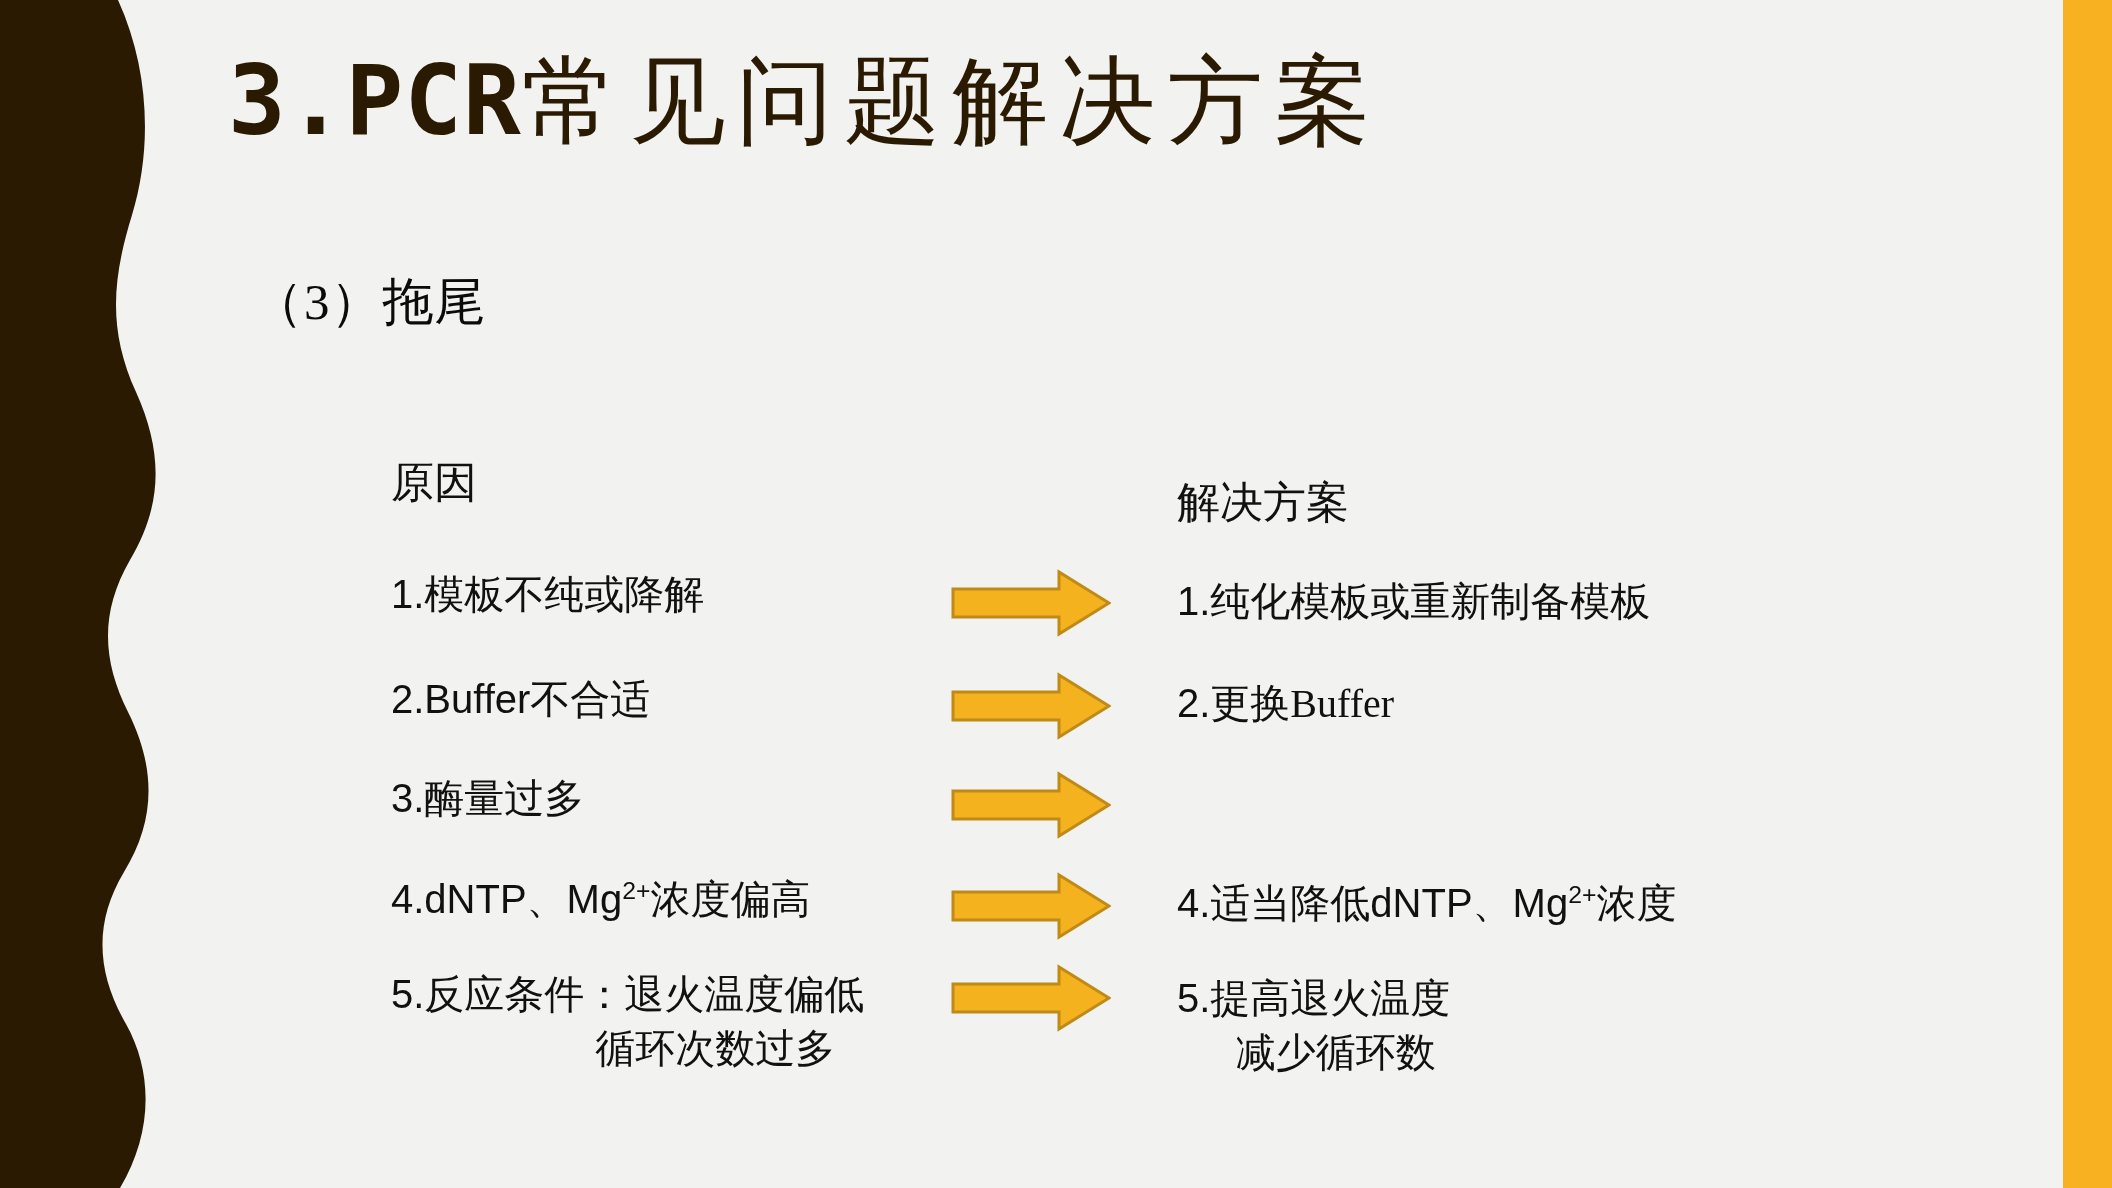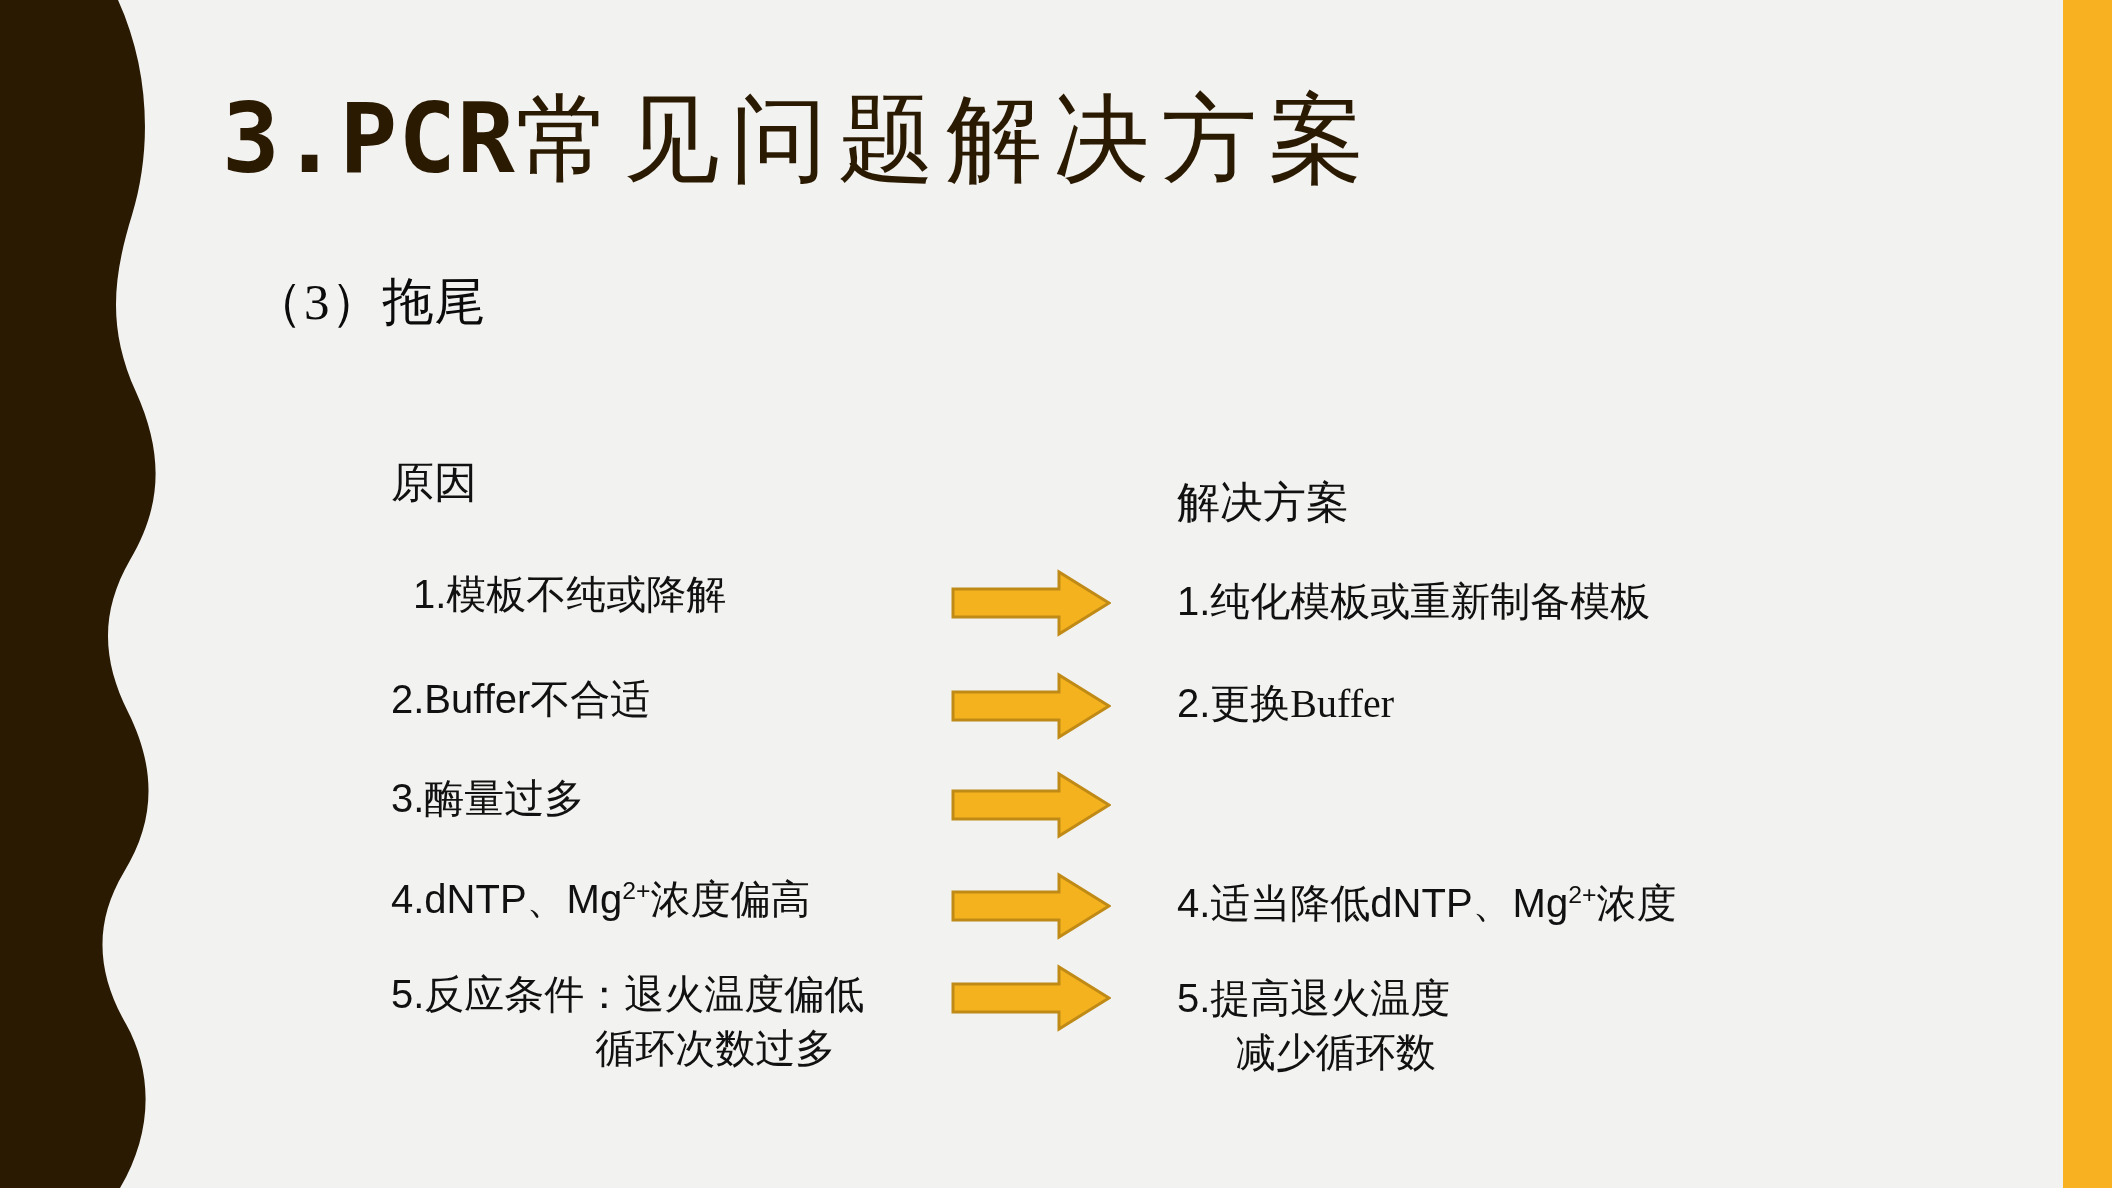--- a/index.html
+++ b/index.html
@@ -39,29 +39,28 @@
     top: 0;
     left: 2063px;
     width: 49px;
     height: 1188px;
     z-index: 2;
   }
 
   
   .title {
     position: absolute;
-    left: 222px;
+    left: 228px;
     top: 40px;
     z-index: 3;
     color: #2B1A02;
     font-size: 96px;
     line-height: 1.28;
     white-space: nowrap;
     letter-spacing: 0.02em;
-    margin-top: 38px;
   }
   .title .t-num {
     font-family: "DejaVu Sans Mono", monospace;
     font-weight: 700;
     letter-spacing: 0.01em;
   }
   .title .t-cjk {
     font-family: "Liberation Serif", "DejaVu Serif", serif;
     font-weight: 400;
     letter-spacing: 0.12em;
@@ -159,21 +158,21 @@
     <span class="t-num">3.PCR</span><span class="t-cjk">常见问题解决方案</span>
   </div>
 
   <div class="subtitle">（3）拖尾</div>
 
   <div class="matrix">
 
     <div class="col-head left">原因</div>
     <div class="col-head right">解决方案</div>
 
-    <div class="row-text" style="left:391px; top:568px;margin-left:22px;">
+    <div class="row-text" style="left:391px; top:568px;">
       <span class="num">1.</span><span>模板不纯或降解</span>
     </div>
     <div class="arrow" style="left:951px; top:569px;">
       <svg width="160" height="68" viewBox="0 0 160 68" xmlns="http://www.w3.org/2000/svg">
         <path d="M2,20 L108,20 L108,3 L158,34 L108,65 L108,48 L2,48 Z" fill="#F5B21F" stroke="#C08A16" stroke-width="3" stroke-linejoin="miter"></path>
       </svg>
     </div>
     <div class="row-text" style="left:1177px; top:575px;">
       <span class="num">1.</span><span>纯化模板或重新制备模板</span>
     </div>

